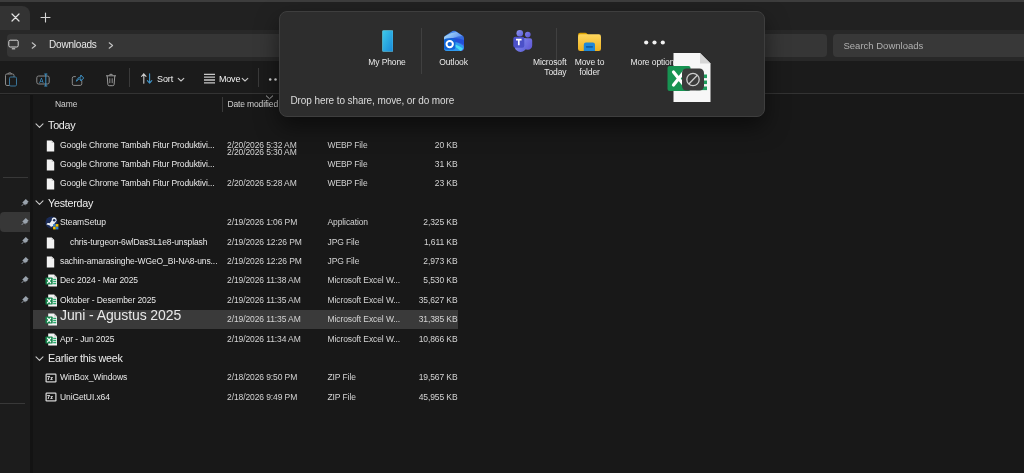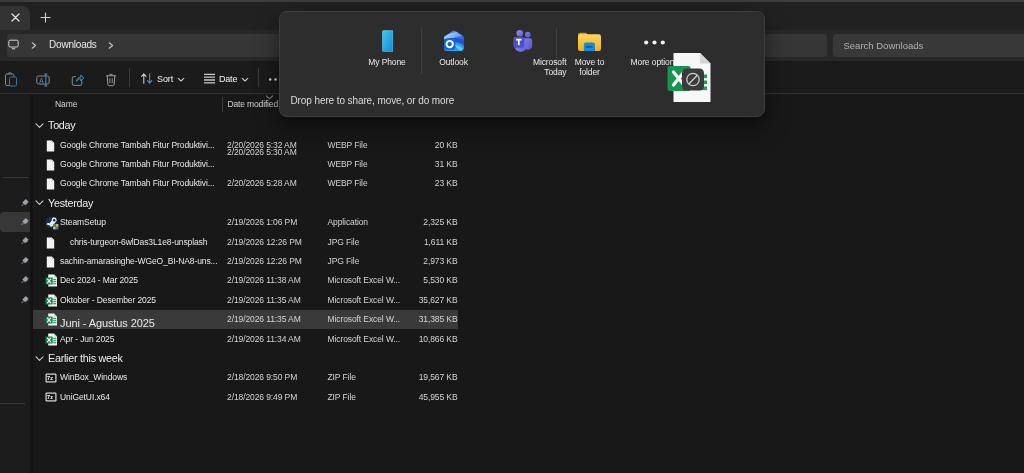--- a/index.html
+++ b/index.html
@@ -56,21 +56,21 @@
 <path d="M3.8 11.3 V1.9 M3.8 1.9 L1.6 4.3 M3.8 1.9 L6 4.3" fill="none" stroke="#c9c9c9" stroke-width="1.1" stroke-linecap="round" stroke-linejoin="round"></path>
 <path d="M9.6 1.7 V11.1 M9.6 11.1 L7.4 8.7 M9.6 11.1 L11.8 8.7" fill="none" stroke="#3f94c9" stroke-width="1.1" stroke-linecap="round" stroke-linejoin="round"></path>
   </svg>
 <div class="abs" style="left:157px;top:72.5px;font-size:9px;line-height:12px;color:#f2f2f2;letter-spacing:-0.1px">Sort</div>
 <svg class="abs" style="left:177px;top:76.5px" width="8" height="6" viewBox="0 0 8 6">
     <path d="M1.2 1.3 L4 4 L6.8 1.3" stroke="#c8c8c8" stroke-width="1.1" fill="none" stroke-linecap="round" stroke-linejoin="round"></path>
   </svg>
 <svg class="abs" style="left:202.5px;top:73px" width="13" height="12" viewBox="0 0 13 12">
     <path d="M1 1.4 H12 M1 4.2 H12 M1 7 H12 M1 9.8 H12" stroke="#c9c9c9" stroke-width="1.3"></path>
   </svg>
-<div class="abs" style="left:219px;top:72.5px;font-size:9px;line-height:12px;color:#f2f2f2;letter-spacing:-0.2px">Date</div>
+<div class="abs" style="left:219px;top:72.5px;font-size:9px;line-height:12px;color:#f2f2f2;letter-spacing:-0.2px">Move</div>
 <svg class="abs" style="left:241px;top:76.5px" width="8" height="6" viewBox="0 0 8 6">
     <path d="M1.2 1.3 L4 4 L6.8 1.3" stroke="#c8c8c8" stroke-width="1.1" fill="none" stroke-linecap="round" stroke-linejoin="round"></path>
   </svg>
 <div class="abs" style="left:258px;top:68px;width:1px;height:19px;background:#3a3a3a"></div>
 <svg class="abs" style="left:267.5px;top:76.5px" width="15" height="5" viewBox="0 0 15 5">
     <circle cx="2.2" cy="2.5" r="1.25" fill="#d8d8d8"></circle>
     <circle cx="7.5" cy="2.5" r="1.25" fill="#d8d8d8"></circle>
     <circle cx="12.8" cy="2.5" r="1.25" fill="#d8d8d8"></circle>
   </svg>
 <div class="abs" style="left:0;top:95px;width:1024px;height:378px;background:#181818"></div>
@@ -199,21 +199,21 @@
 <div class="abs" style="left:33px;top:309.90000000000003px;width:424.5px;height:19.4px;background:#3a3a3a"></div>
 <svg class="abs" style="left:45px;top:313.1px" width="13" height="13" viewBox="0 0 13 13">
     <path d="M3.2 0.5 H9 L12 3.5 V12.5 H3.2 Z" fill="#f2f2f2"></path>
     <path d="M9 0.5 L12 3.5 H9 Z" fill="#c6c6c6"></path>
     <rect x="8.2" y="4.8" width="3" height="1.3" fill="#28a86c"></rect>
     <rect x="8.2" y="6.9" width="3" height="1.3" fill="#28a86c"></rect>
     <rect x="8.2" y="9" width="3" height="1.3" fill="#28a86c"></rect>
     <rect x="0.5" y="3.4" width="7.2" height="7.2" rx="0.9" fill="#13854a"></rect>
     <path d="M2.5 5.2 L4.1 7 L2.5 8.8 M4.1 7 L5.7 5.2 M4.1 7 L5.7 8.8" stroke="#fff" stroke-width="1.2" fill="none" stroke-linecap="round"></path>
   </svg>
-<div class="abs" style="left:60px;top:318px;font-size:11px;line-height:11px;letter-spacing:-0.1px;color:#e8e8e8">Juni - Agustus 2025</div>
+<div class="abs" style="left:60px;top:310px;font-size:14px;line-height:11px;letter-spacing:-0.1px;color:#e8e8e8">Juni - Agustus 2025</div>
 <div class="abs" style="left:227px;top:314.1px;font-size:8.5px;line-height:11px;letter-spacing:-0.1px;color:#d4d4d4">2/19/2026 11:35 AM</div>
 <div class="abs" style="left:327.5px;top:314.1px;font-size:8.5px;line-height:11px;letter-spacing:-0.1px;color:#d4d4d4">Microsoft Excel W...</div>
 <div class="abs" style="left:0;top:314.1px;font-size:8.5px;line-height:11px;letter-spacing:-0.1px;width:457.5px;text-align:right;color:#d4d4d4">31,385 KB</div>
 <svg class="abs" style="left:45px;top:332.5px" width="13" height="13" viewBox="0 0 13 13">
     <path d="M3.2 0.5 H9 L12 3.5 V12.5 H3.2 Z" fill="#f2f2f2"></path>
     <path d="M9 0.5 L12 3.5 H9 Z" fill="#c6c6c6"></path>
     <rect x="8.2" y="4.8" width="3" height="1.3" fill="#28a86c"></rect>
     <rect x="8.2" y="6.9" width="3" height="1.3" fill="#28a86c"></rect>
     <rect x="8.2" y="9" width="3" height="1.3" fill="#28a86c"></rect>
     <rect x="0.5" y="3.4" width="7.2" height="7.2" rx="0.9" fill="#13854a"></rect>

